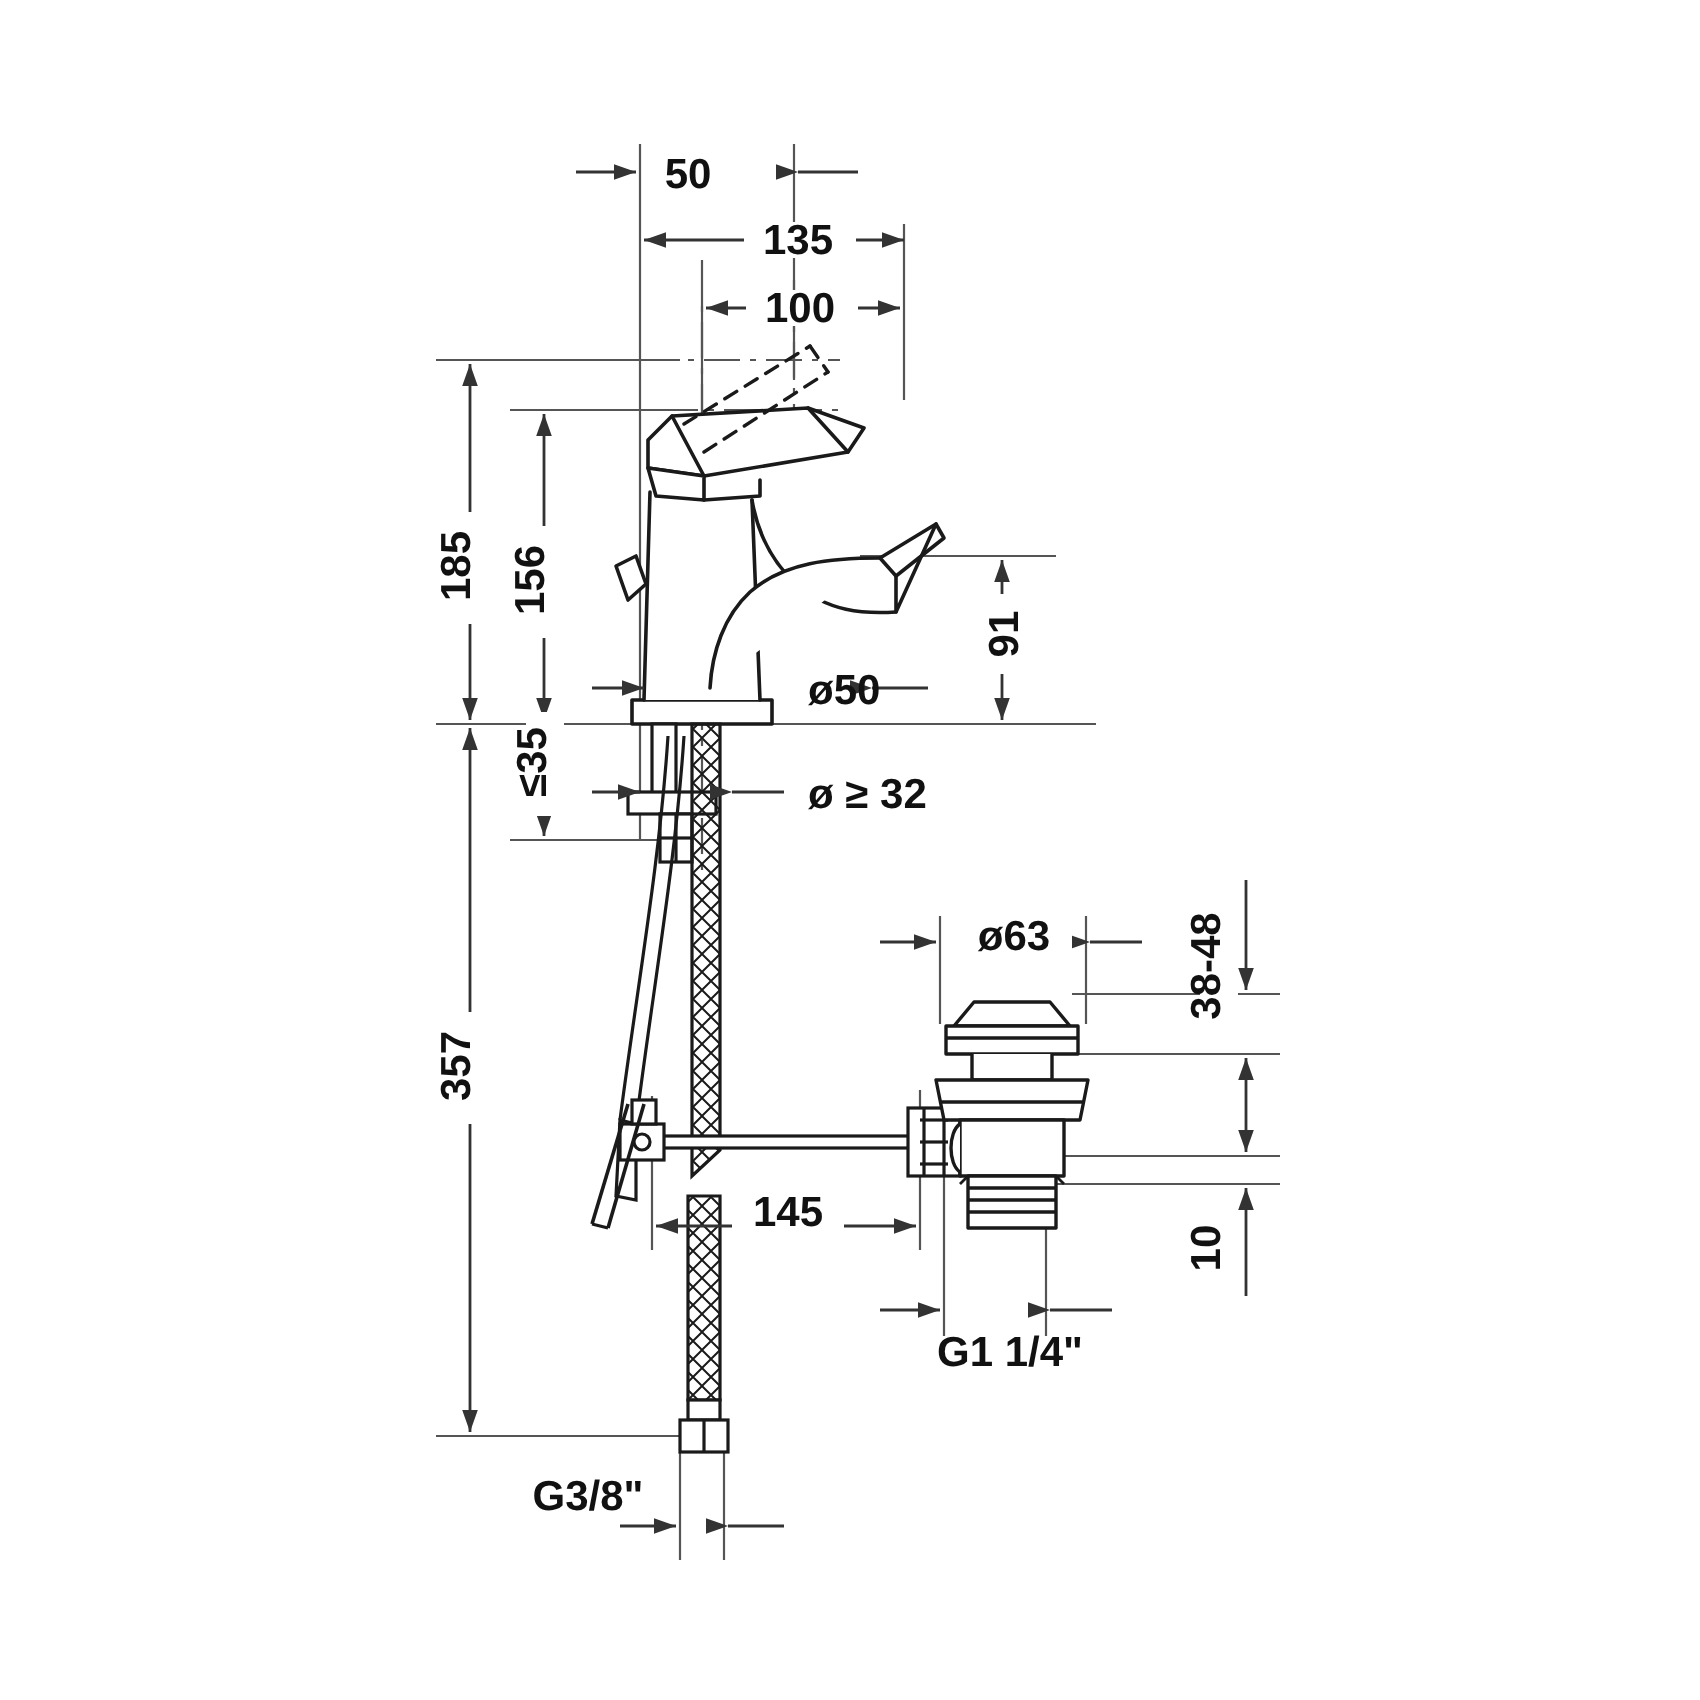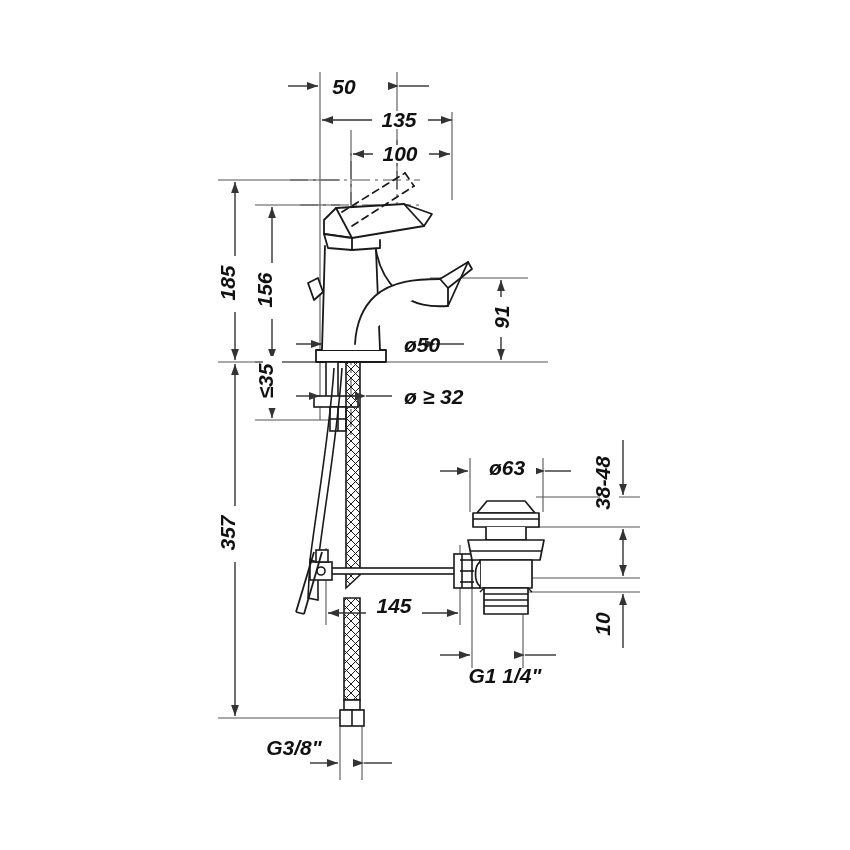--- a/index.html
+++ b/index.html
@@ -1,21 +1,21 @@
 <!DOCTYPE html>
 <html><head>
 <meta charset="utf-8">
 <style>
   html,body{margin:0;padding:0;background:#ffffff;}
   body{
     width:850px;height:850px;
     font-family:"Liberation Sans", sans-serif;
     overflow:hidden;
   }
-  #stage{position:relative;width:850px;height:834px;background:#ffffff;font-style:italic;}
+  #stage{position:relative;width:850px;height:834px;background:#ffffff;}
   svg{display:block;}
   .dimtext{
     font-family:"Liberation Sans", sans-serif;
     font-weight:bold;
     font-size:21px;
     fill:#111111;
   }
 </style>
 </head>
 <body>

